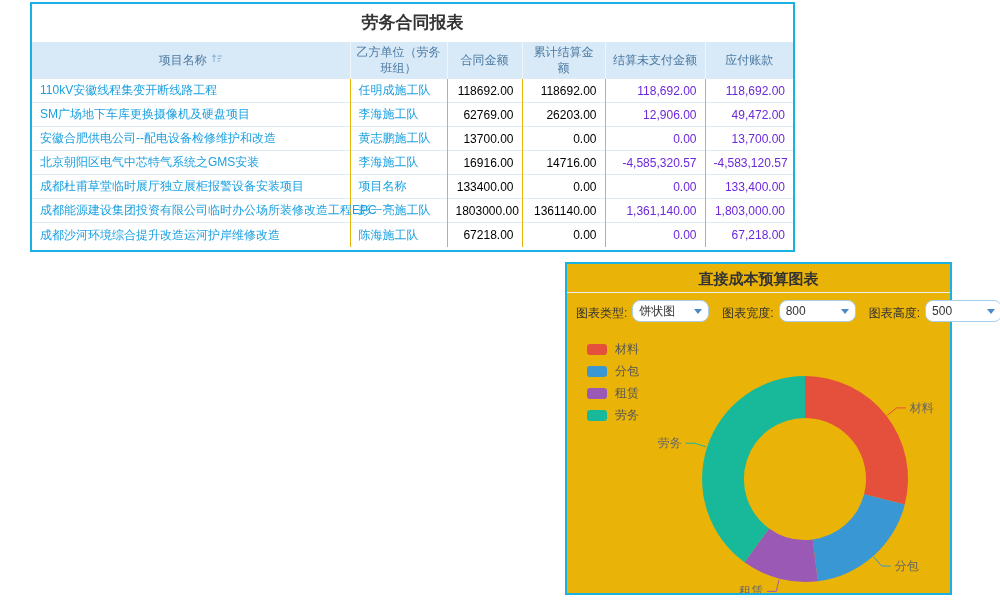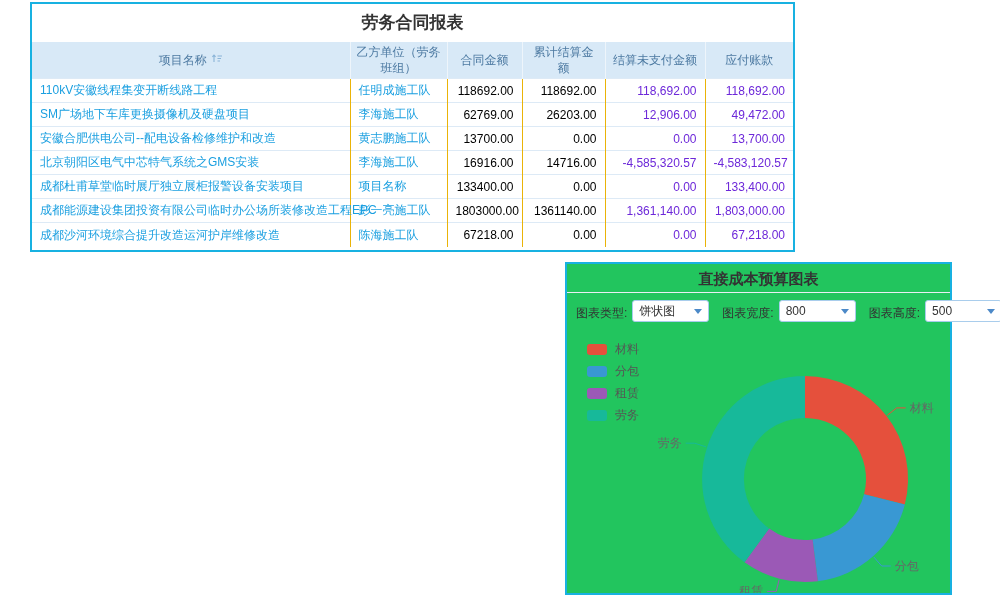--- a/index.html
+++ b/index.html
@@ -21,28 +21,28 @@
   table.report td:last-child { border-right: none; }
   td.c0 { color: #1a9fe0; text-align: left; }
   td.c1 { color: #1a9fe0; text-align: left; }
   td.c2, td.c3 { color: #000000; text-align: right; }
   td.c4, td.c5 { color: #6d28d9; text-align: right; }
   .th-inner { display: inline-flex; align-items: flex-start; gap: 4px; }
   .sort-icon { display: inline-block; }
 
   
   .chart-panel { position: absolute; left: 565px; top: 262px; width: 387px; height: 333px;
-    border: 2px solid #18b1e1; background: #22c55e; }
+    border: 2px solid #18b1e1; background: #eab308; }
   .chart-title { height: 29px; line-height: 29px; text-align: center;
     font-size: 15px; font-weight: bold; color: #333; border-bottom: 1px solid #e9eff5; }
   .controls { display: flex; align-items: center; height: 36px; padding-left: 9px;
     font-size: 12px; color: #333; }
   .control { display: flex; align-items: flex-end; margin-right: 13px; }
   .ctl-label { margin-right: 5px; white-space: nowrap; }
-  .select { width: 77px; height: 22px; border: 1px solid #a9cdec; border-radius: 3px;
+  .select { width: 77px; height: 22px; border: 1px solid #a9cdec; border-radius: 8px;
     background: #fff; display: flex; align-items: center; justify-content: space-between;
     padding: 0 6px; font-size: 12px; color: #333; cursor: pointer; }
   .caret { width: 0; height: 0; border-left: 4px solid transparent;
     border-right: 4px solid transparent; border-top: 5px solid #4c89c8; }
   .chart-area { position: relative; height: 264px; }
   .legend { position: absolute; left: 20px; top: 9px; z-index: 2; }
   .legend-item { display: flex; align-items: center; height: 22px; cursor: pointer; }
   .swatch { width: 20px; height: 11px; border-radius: 3px; margin-right: 8px; }
   .legend-label { font-size: 12px; color: #555; }
   svg.donut { position: absolute; left: 0; top: 0; }

